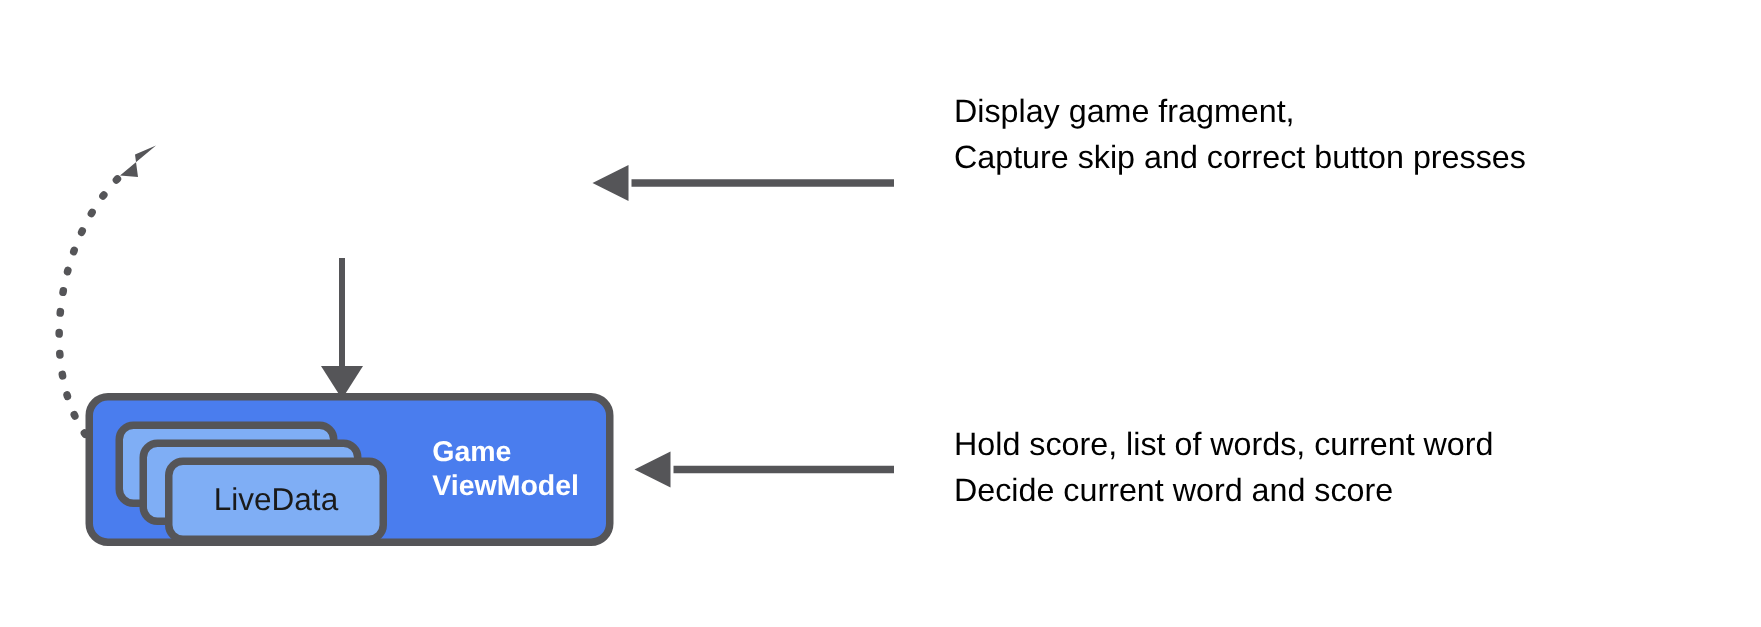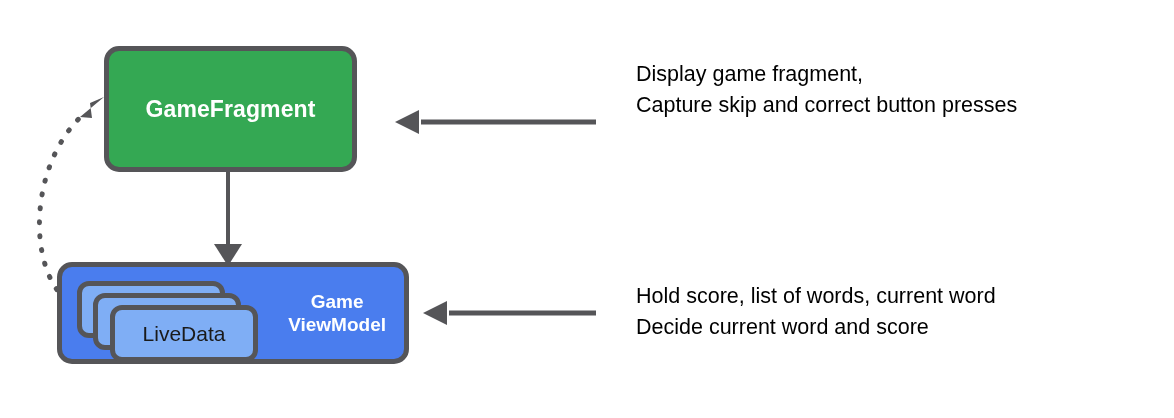--- a/index.html
+++ b/index.html
@@ -52,21 +52,21 @@
     width: 352px;
     height: 102px;
     background: #4A7DEE;
     justify-content: flex-end;
   }
   #viewmodel-label {
     color: #ffffff;
     font-size: 19px;
     font-weight: bold;
     line-height: 23px;
-    text-align: center;
+    text-align: left;
     margin-right: 18px;
     white-space: pre-line;
   }
 
   
   .livedata-card {
     position: absolute;
     box-sizing: border-box;
     background: #7FAEF5;
     border: 5px solid #555558;
@@ -133,23 +133,20 @@
       <line x1="596" y1="122" x2="421" y2="122" stroke="#555558" stroke-width="5"></line>
       <path d="M 419 110 L 419 134 L 395 122 z" fill="#555558"></path>
     </g>
 
     <g>
       <line x1="596" y1="313" x2="449" y2="313" stroke="#555558" stroke-width="5"></line>
       <path d="M 447 301 L 447 325 L 423 313 z" fill="#555558"></path>
     </g>
   </svg>
 
-  <div class="node" id="fragment-node">
-    <span id="fragment-label">GameFragment</span>
-  </div>
 
   <div class="node" id="viewmodel-node">
     <span id="viewmodel-label">Game
 ViewModel</span>
   </div>
 
   <div class="livedata-card" id="livedata-card-back"></div>
   <div class="livedata-card" id="livedata-card-mid"></div>
   <div class="livedata-card" id="livedata-card-front">
     <span id="livedata-label">LiveData</span>

